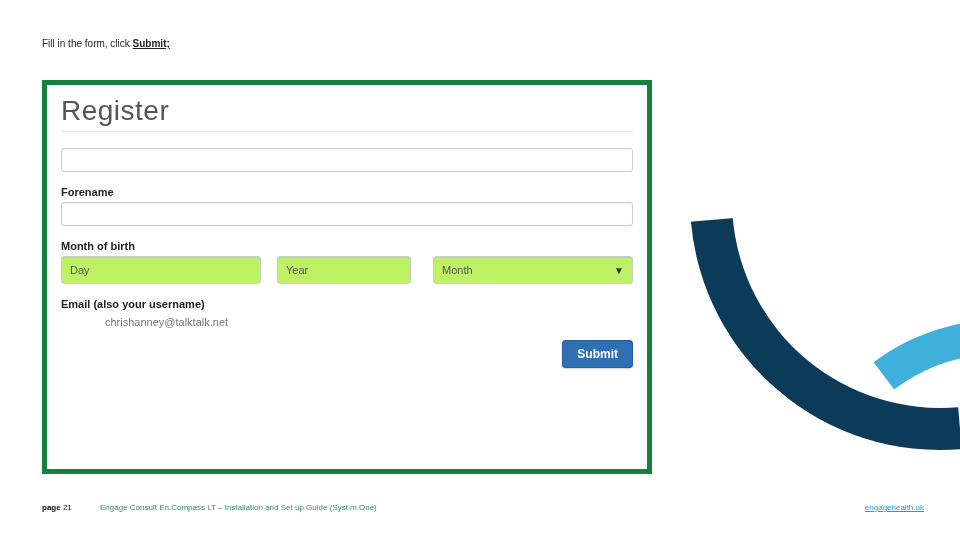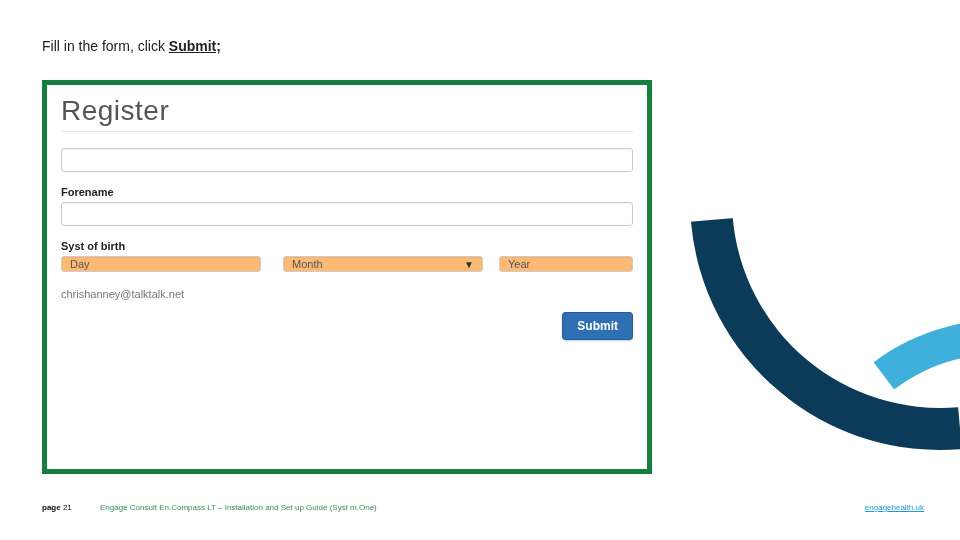--- a/index.html
+++ b/index.html
@@ -10,21 +10,21 @@
     background: #fff;
     font-family: Arial, Helvetica, sans-serif;
     position: relative;
     overflow: hidden;
   }
 
   .instruction {
     position: absolute;
     left: 42px;
     top: 38px;
-    font-size: 14px;
+    font-size: 10px;
     color: #222;
   }
   .instruction .bold {
     font-weight: bold;
     text-decoration: underline;
   }
 
   .panel {
     position: absolute;
     left: 42px;
@@ -68,32 +68,33 @@
     font-size: 11px;
   }
   .text-input.readonly {
     border: none;
     box-shadow: none;
     background: transparent;
     color: #777;
     height: 18px;
     margin-bottom: 10px;
     padding-left: 0;
+    margin-left: 44px;
   }
 
   .dob-row {
     display: flex;
     gap: 16px;
     margin-bottom: 14px;
   }
   .select {
-    height: 16px;
+    height: 28px;
     border: 1px solid #ccc;
     border-radius: 3px;
-    background: #fdba74;
+    background: #bef264;
     box-shadow: inset 0 1px 1px rgba(0,0,0,0.05);
     font-size: 11px;
     color: #555;
     display: flex;
     align-items: center;
     justify-content: space-between;
     padding: 0 8px;
     position: relative;
   }
   .select .caret {
@@ -198,35 +199,36 @@
 
 <div class="panel">
   <h1>Register</h1>
   <div class="hr"></div>
 
   <input class="text-input" type="text" style="">
 
   <div class="label">Forename</div>
   <input class="text-input" type="text" style="">
 
-  <div class="label">Syst of birth</div>
+  <div class="label">Month of birth</div>
   <div class="dob-row">
     <div class="select day">
       <span>Day</span>
+    </div>
+    <div class="select year">
+      <span>Year</span>
     </div>
     <div class="select month">
       <span>Month</span>
       <span class="caret">▼</span>
     </div>
-    <div class="select year">
-      <span>Year</span>
-    </div>
   </div>
 
 
+  <div class="label" style="margin-top:8px;">Email (also your username)</div>
   <div class="text-input readonly">chrishanney@talktalk.net</div>
 
   <div class="actions">
     <span class="submit-btn">Submit</span>
   </div>
 </div>
 
 <div class="footer-page">
   <span>page </span><span class="num">21</span>
 </div>

